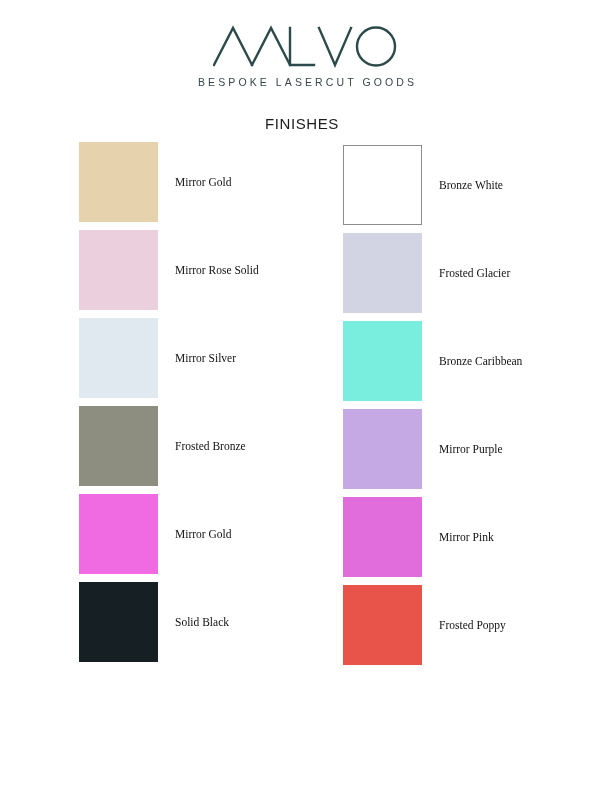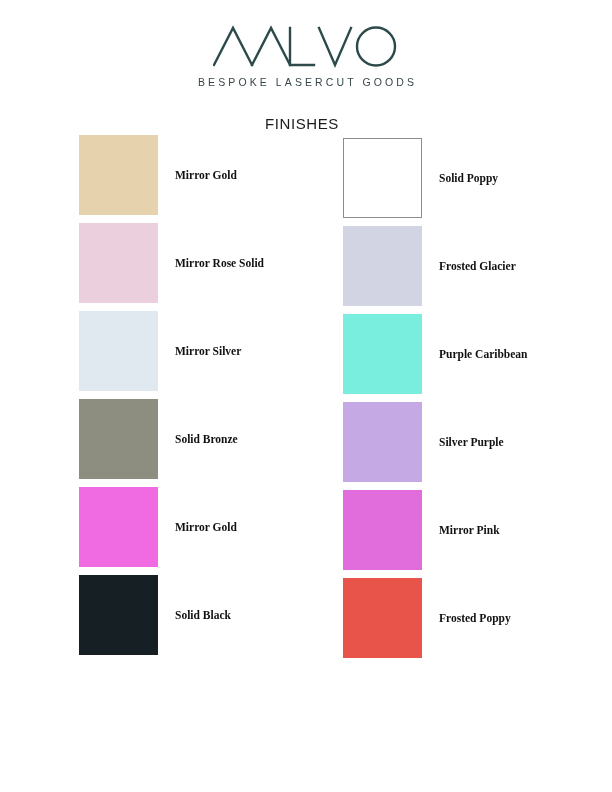--- a/index.html
+++ b/index.html
@@ -56,25 +56,24 @@
     text-align: center;
     font-family: "Liberation Sans", sans-serif;
     font-size: 15px;
     letter-spacing: 0.6px;
     color: #1c1c1c;
   }
 
   
   .swatch-grid {
     position: absolute;
-    top: 135px;
+    top: 142px;
     left: 0;
     width: 604px;
     height: 520px;
-    font-weight: bold;
   }
   .swatch-column {
     position: absolute;
     top: 0;
   }
   .swatch-column.left  { left: 79px;  }
   .swatch-column.right { left: 343px; top: 3px; }
 
   .swatch-row {
     position: relative;
@@ -141,55 +140,55 @@
       <div class="swatch-label">Mirror Rose Solid</div>
     </div>
 
     <div class="swatch-row">
       <div class="swatch-chip" style="background:#e1e9f0"></div>
       <div class="swatch-label">Mirror Silver</div>
     </div>
 
     <div class="swatch-row">
       <div class="swatch-chip" style="background:#8d8d80"></div>
-      <div class="swatch-label">Solid Bronze</div>
+      <div class="swatch-label">Frosted Bronze</div>
     </div>
 
     <div class="swatch-row">
       <div class="swatch-chip" style="background:#f06ae1"></div>
       <div class="swatch-label">Mirror Gold</div>
     </div>
 
     <div class="swatch-row">
       <div class="swatch-chip" style="background:#161f23"></div>
       <div class="swatch-label">Solid Black</div>
     </div>
 
   </div>
 
   <div class="swatch-column right">
 
     <div class="swatch-row">
       <div class="swatch-chip bordered" style="background:#ffffff"></div>
-      <div class="swatch-label">Solid Poppy</div>
+      <div class="swatch-label">Bronze White</div>
     </div>
 
     <div class="swatch-row">
       <div class="swatch-chip" style="background:#d2d4e3"></div>
       <div class="swatch-label">Frosted Glacier</div>
     </div>
 
     <div class="swatch-row">
       <div class="swatch-chip" style="background:#7aeede"></div>
-      <div class="swatch-label">Purple Caribbean</div>
+      <div class="swatch-label">Bronze Caribbean</div>
     </div>
 
     <div class="swatch-row">
       <div class="swatch-chip" style="background:#c4a9e4"></div>
-      <div class="swatch-label">Silver Purple</div>
+      <div class="swatch-label">Mirror Purple</div>
     </div>
 
     <div class="swatch-row">
       <div class="swatch-chip" style="background:#e16ddc"></div>
       <div class="swatch-label">Mirror Pink</div>
     </div>
 
     <div class="swatch-row">
       <div class="swatch-chip" style="background:#e8544a"></div>
       <div class="swatch-label">Frosted Poppy</div>

